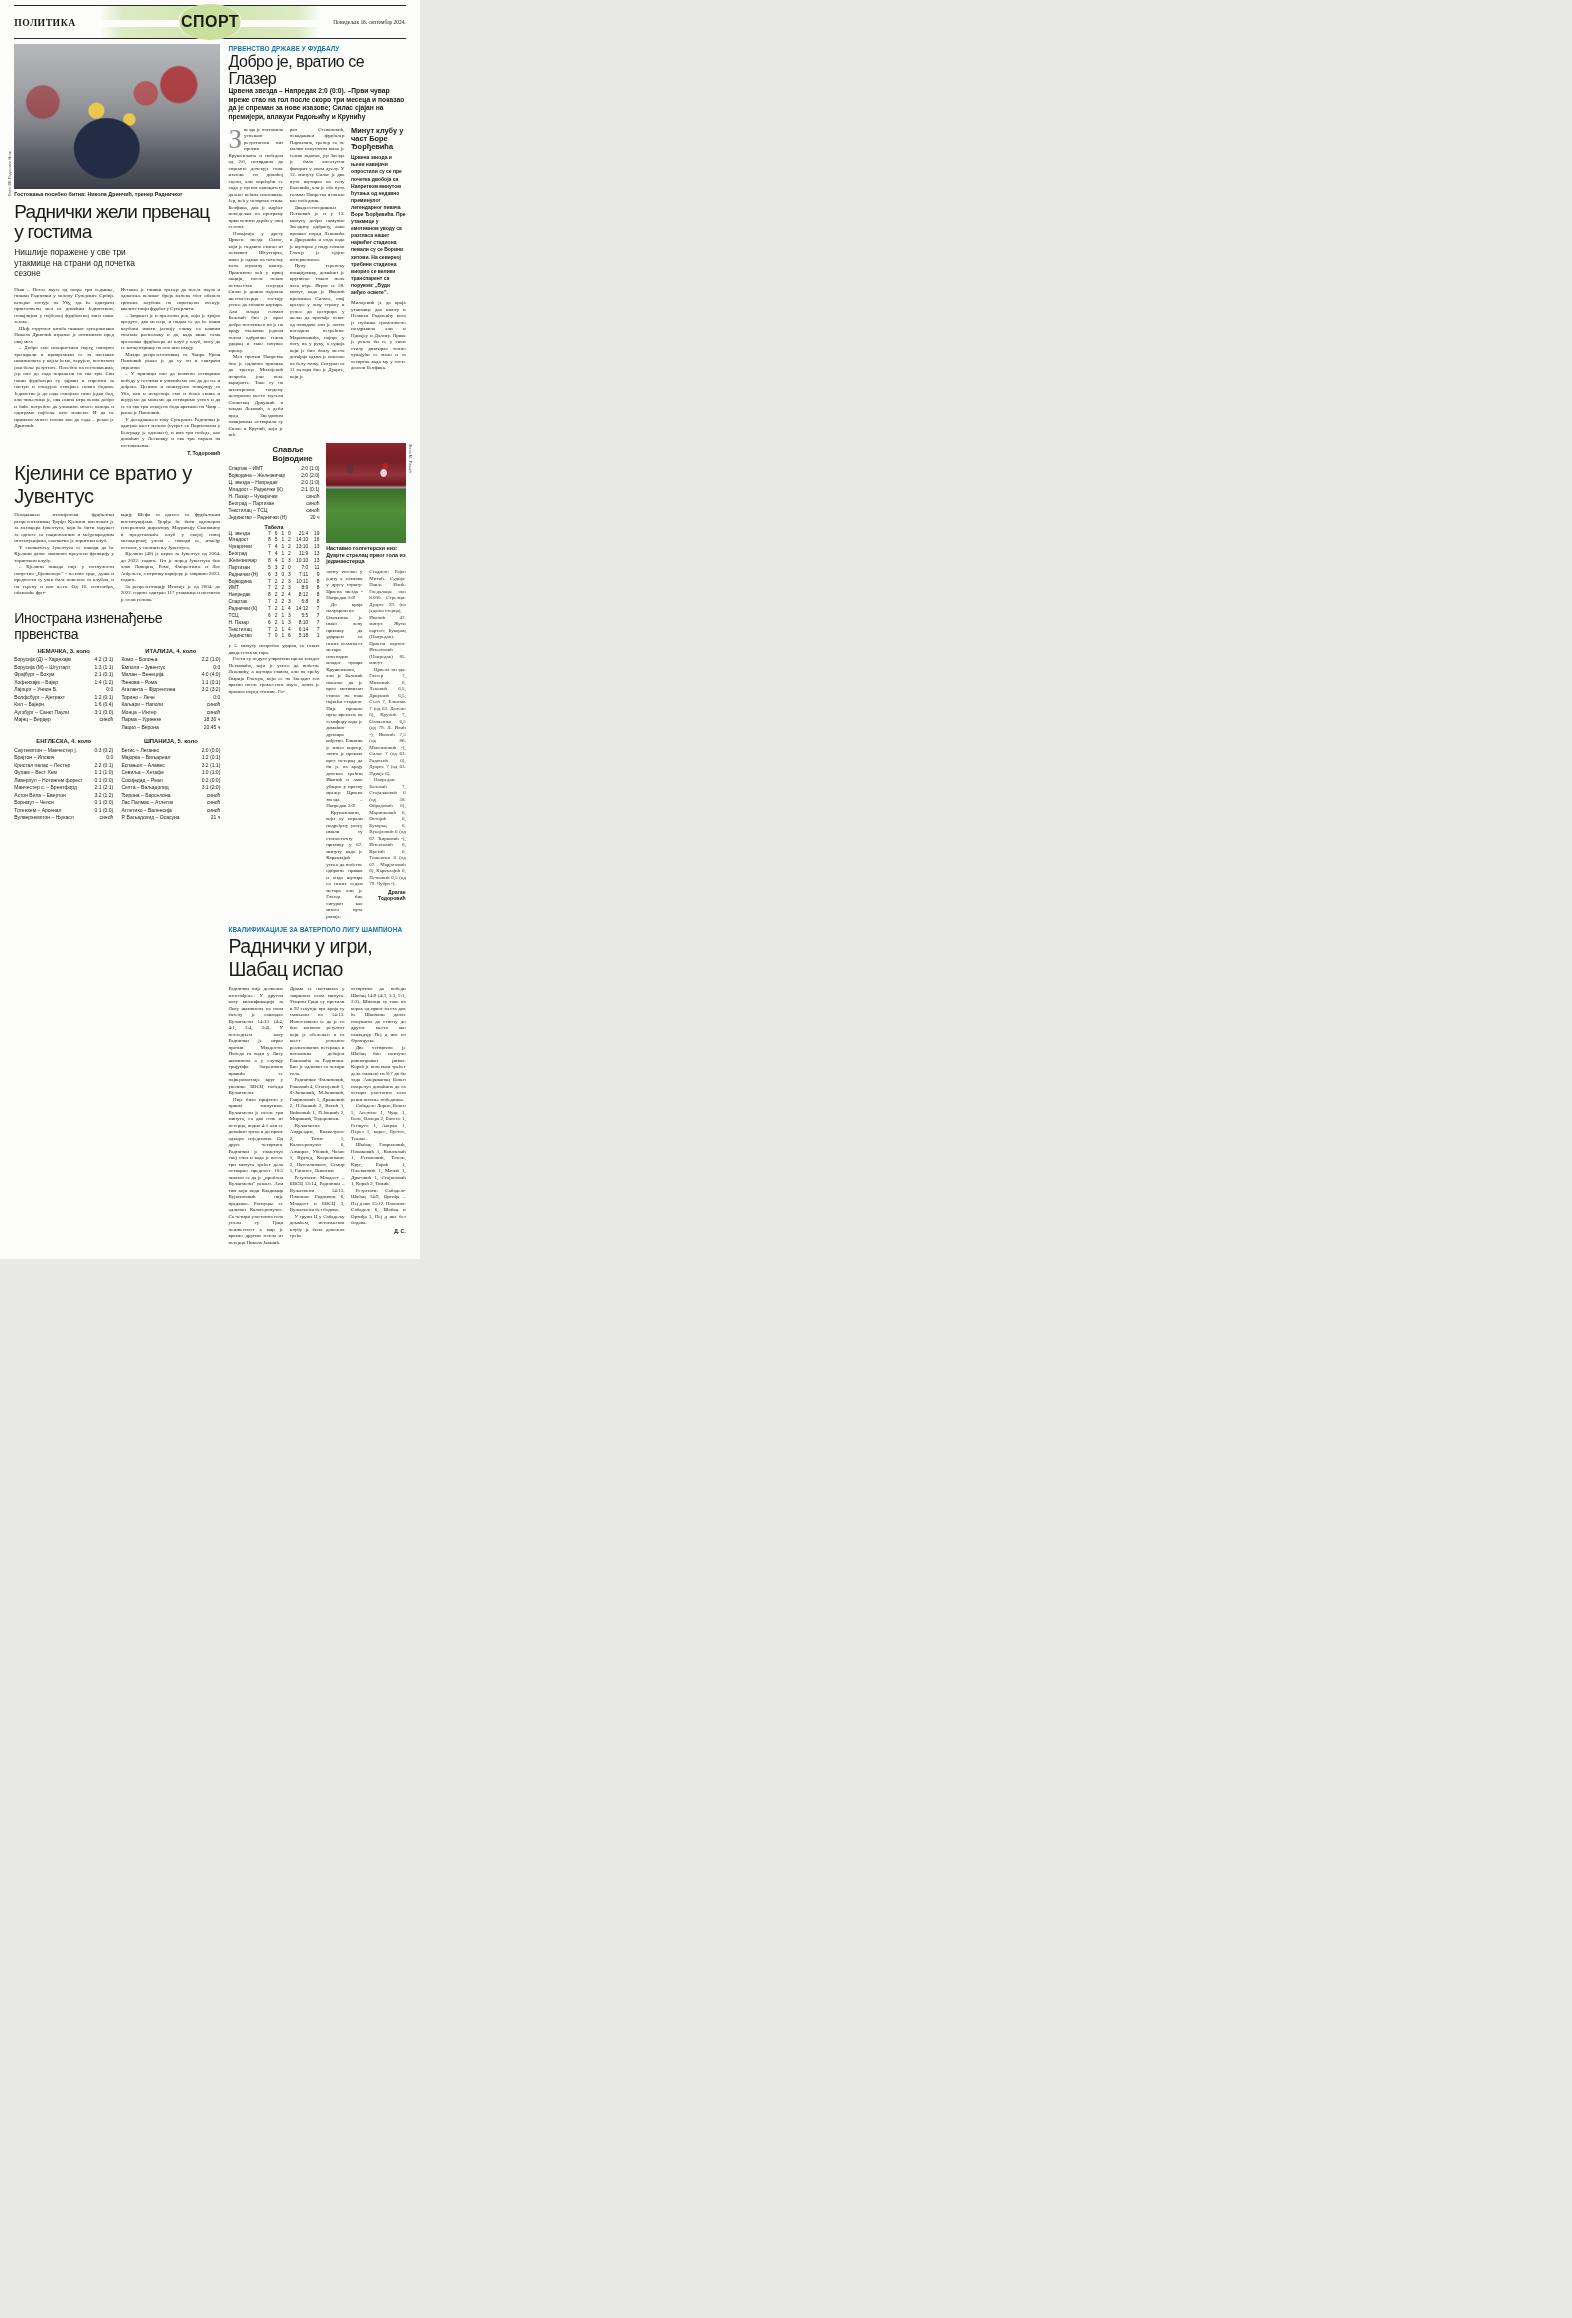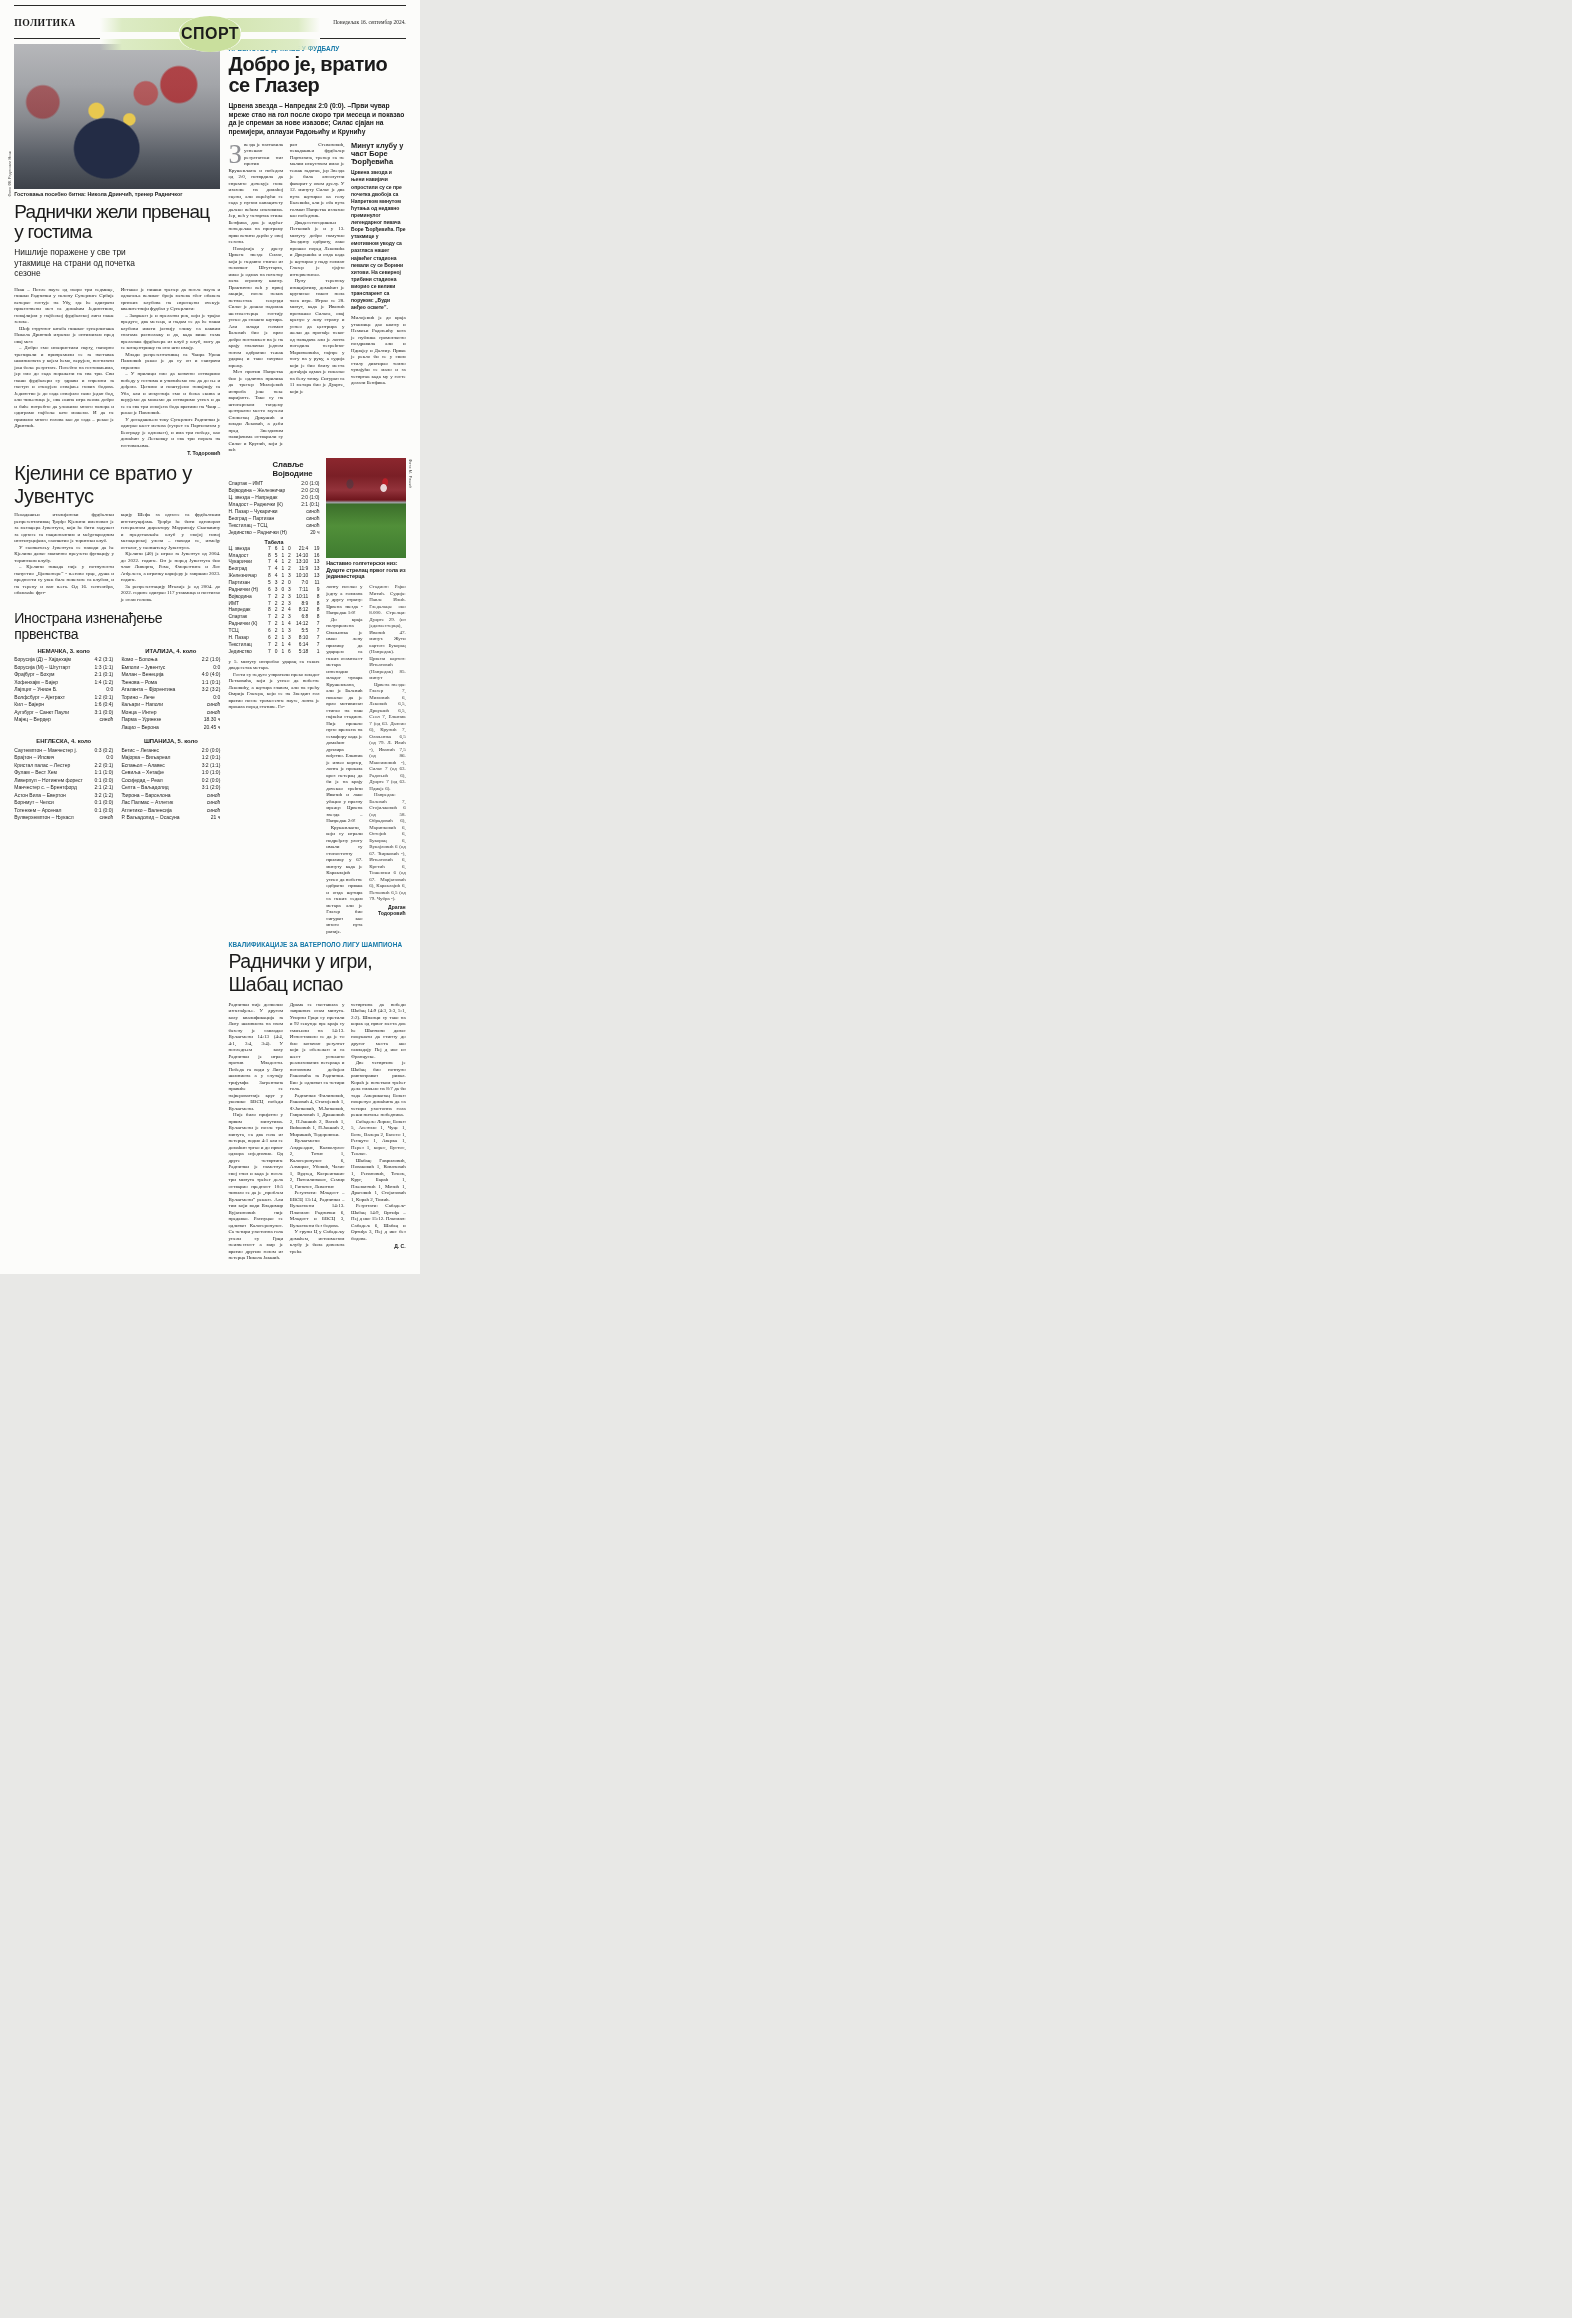--- a/index.html
+++ b/index.html
@@ -3,31 +3,31 @@
 <meta charset="utf-8">
 <style>
   html,body{margin:0;padding:0;background:#e8e8e6;}
   body{width:524px;font-family:"Liberation Serif",serif;color:#1b1b1b;}
   .page{width:420px;min-height:773px;background:#fcfcfa;box-sizing:border-box;padding:5.1px 14.3px 12.3px 14.3px;}
   
   .hdr{border-top:1.5px solid #2a2a28;border-bottom:1.5px solid #2a2a28;position:relative;height:32px;margin-bottom:5.1px;}
   .hdr-inner{display:flex;align-items:center;justify-content:space-between;height:100%;position:relative;}
   .masthead{font-family:"Liberation Serif",serif;font-weight:bold;font-size:9.7px;letter-spacing:0.5px;z-index:3;}
   .pagedate{font-size:5.4px;color:#222;z-index:3;}
-  .banner{position:absolute;left:50%;top:12px;transform:translateX(-50%);width:220px;height:32px;z-index:1;
+  .banner{position:absolute;left:50%;top:0;transform:translateX(-50%);width:220px;height:32px;z-index:1;
     background:linear-gradient(90deg,rgba(214,231,180,0) 0%,#dcebc4 10%,#d2e4ae 50%,#dcebc4 90%,rgba(214,231,180,0) 100%);}
   .banner::before{content:"";position:absolute;left:0;right:0;top:14px;height:6.7px;background:#fcfcfa;}
   .banner::after{content:"";position:absolute;left:50%;top:-2px;transform:translateX(-50%);width:61px;height:36px;
     background:#c9df9d;border-left:1.5px solid #fff;border-right:1.5px solid #fff;border-radius:50% / 45%;}
   .banner .stitle{position:absolute;left:50%;top:50%;transform:translate(-50%,-52%);z-index:5;
     font-family:"Liberation Sans",sans-serif;font-weight:700;font-size:16px;letter-spacing:0.5px;}
   
   .content{display:grid;grid-template-columns:206px 1fr;column-gap:8.2px;}
   .kicker{font-family:"Liberation Sans",sans-serif;font-weight:700;font-size:6.4px;color:#1478a8;letter-spacing:0.1px;margin:1px 0 2px 0;}
-  h1.mainhl{font-family:"Liberation Sans",sans-serif;font-weight:700;font-size:20px;letter-spacing:-0.5px;margin:0 0 7px 0;line-height:1.02;}
+  h1.mainhl{font-family:"Liberation Sans",sans-serif;font-weight:400;font-size:16px;letter-spacing:-0.5px;margin:0 0 0 0;line-height:1.02;}
   .lead{font-family:"Liberation Sans",sans-serif;font-weight:700;font-size:6.7px;line-height:1.3;margin:0 0 5.1px 0;}
   .cols3{display:grid;grid-template-columns:repeat(3,1fr);column-gap:6.7px;}
   .row2{display:grid;grid-template-columns:91px 1fr;column-gap:6.7px;margin-top:4.1px;}
   .bt p{font-size:5px;line-height:1.3;margin:0;text-align:justify;text-indent:4.6px;}
   .bt p:first-of-type{text-indent:0;}
   .dropcap{float:left;font-size:27px;line-height:.82;color:#8f9094;padding:1px 2px 0 0;font-family:"Liberation Serif",serif;}
   .sig{font-family:"Liberation Sans",sans-serif;font-weight:700;font-size:5.1px;text-align:right;margin-top:1px;}
   
   .tribute h3{font-family:"Liberation Sans",sans-serif;font-size:7.4px;font-weight:700;margin:0 0 3.1px 0;line-height:1.1;}
   .tribute .tb p{font-family:"Liberation Sans",sans-serif;font-weight:700;font-size:5px;line-height:1.42;margin:0;text-align:left;color:#222;}

